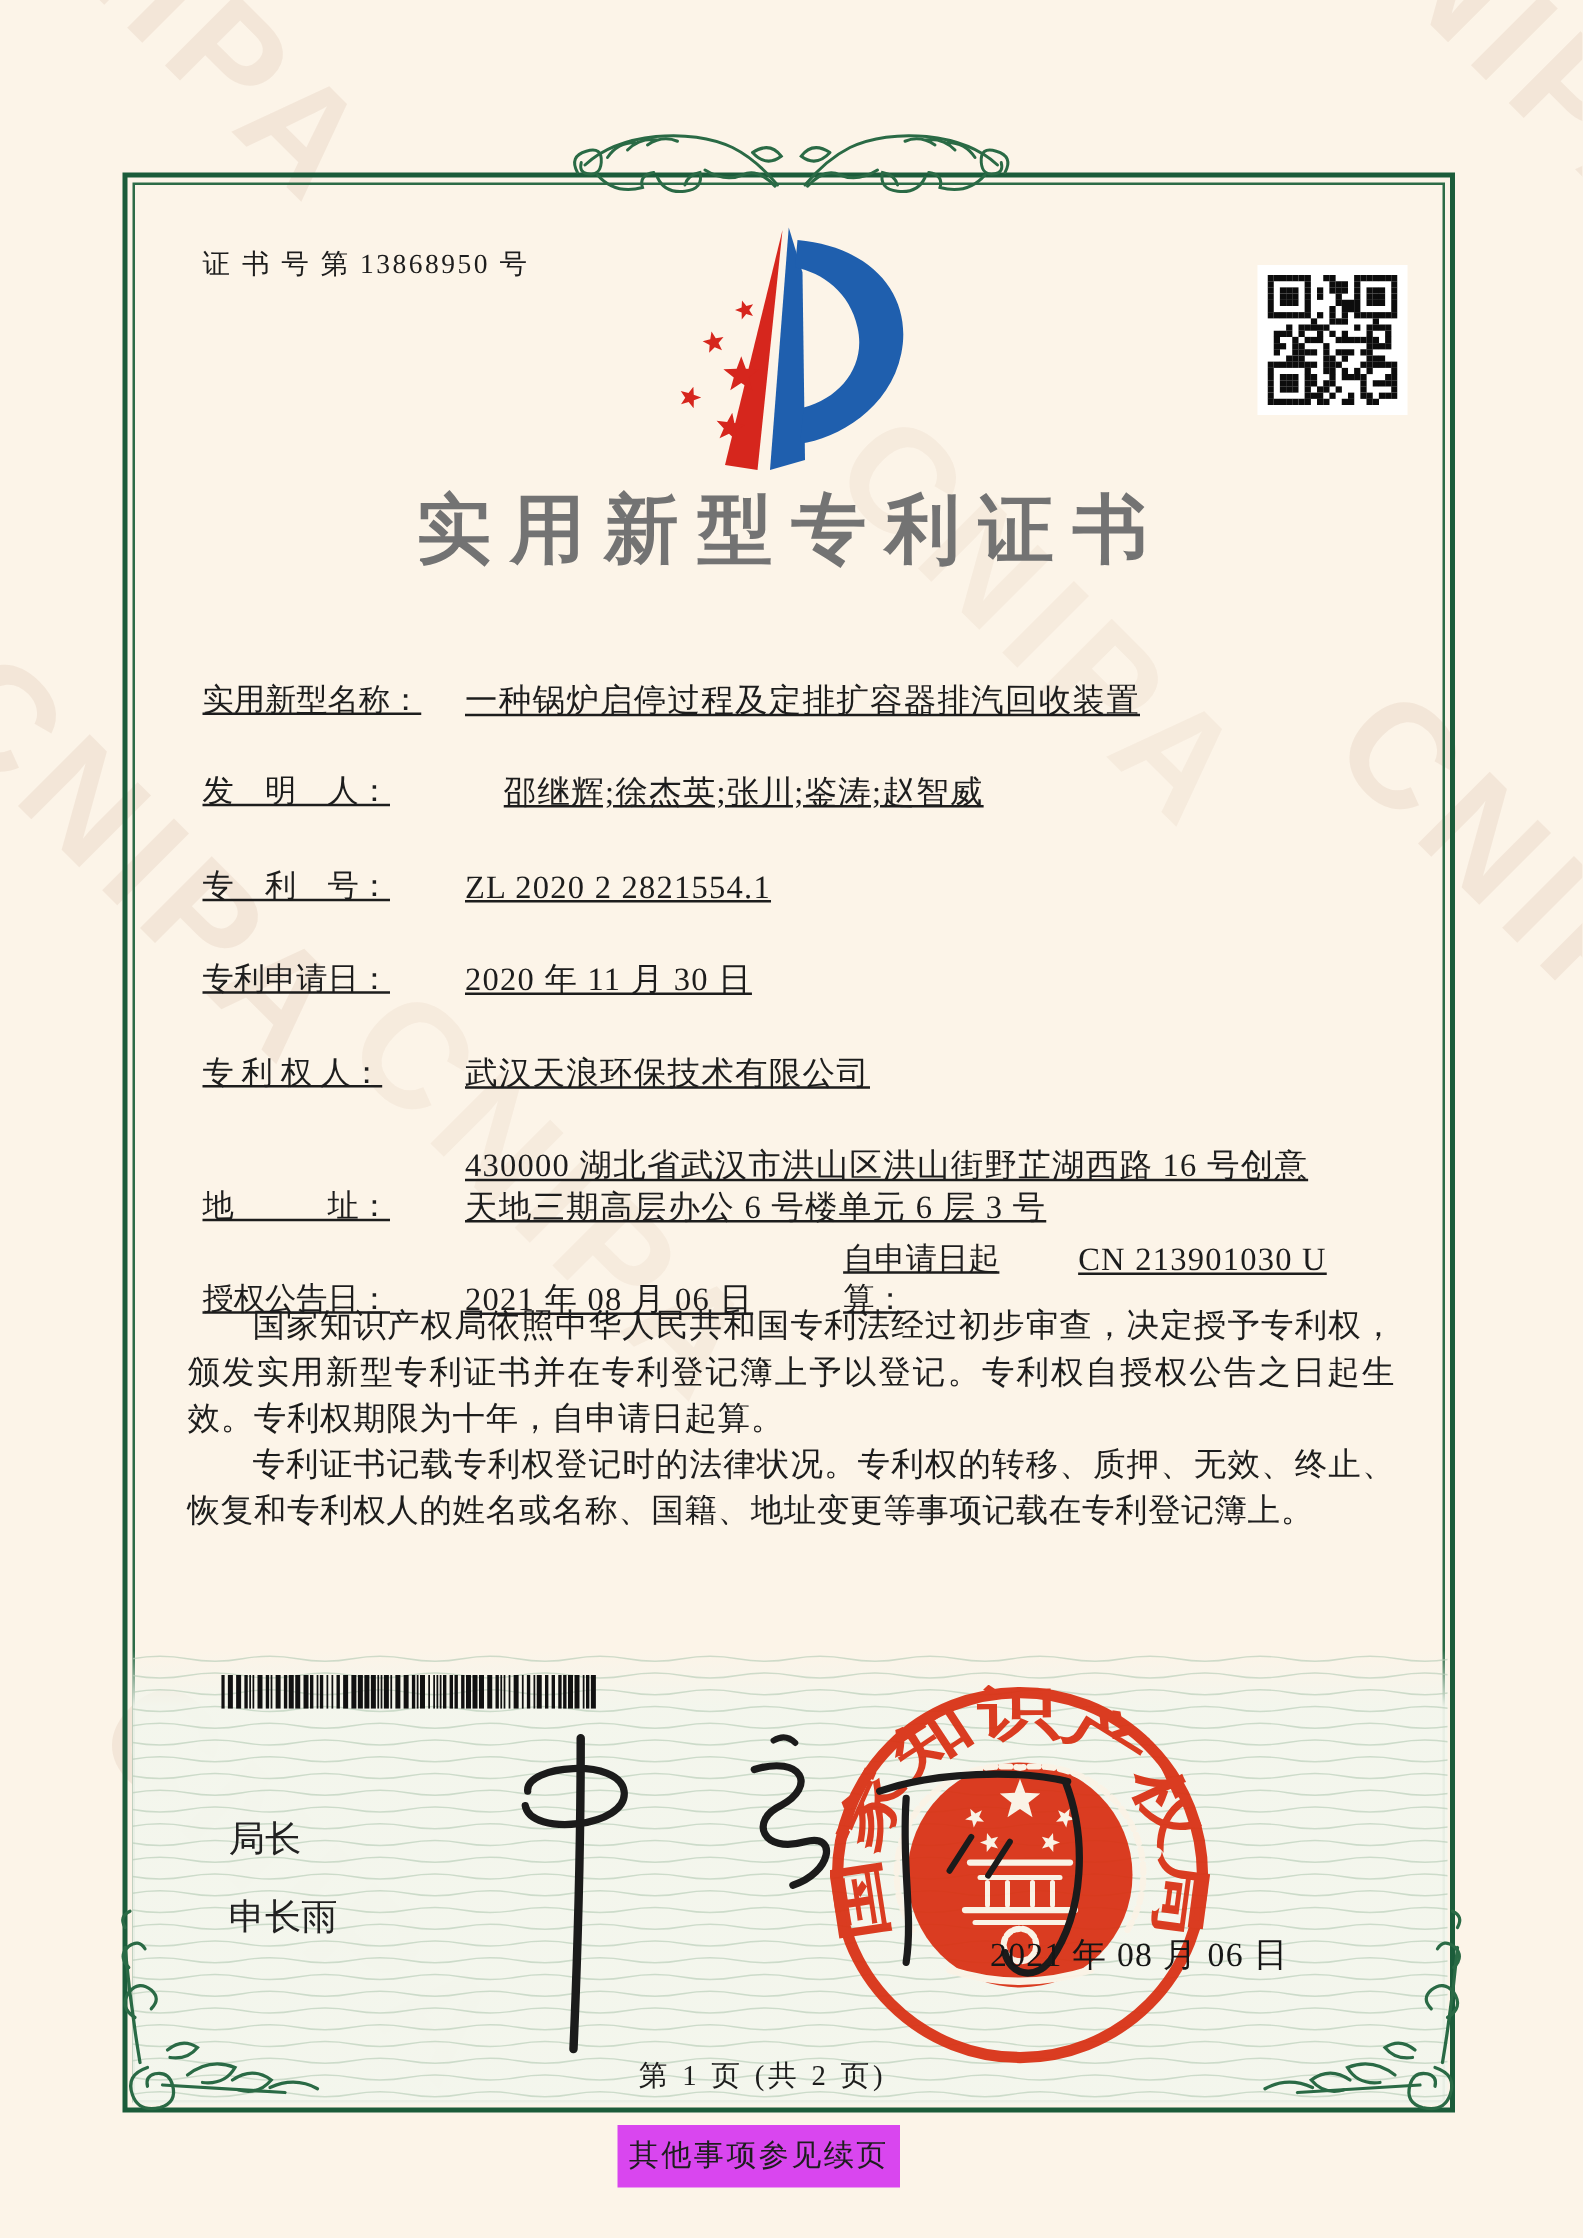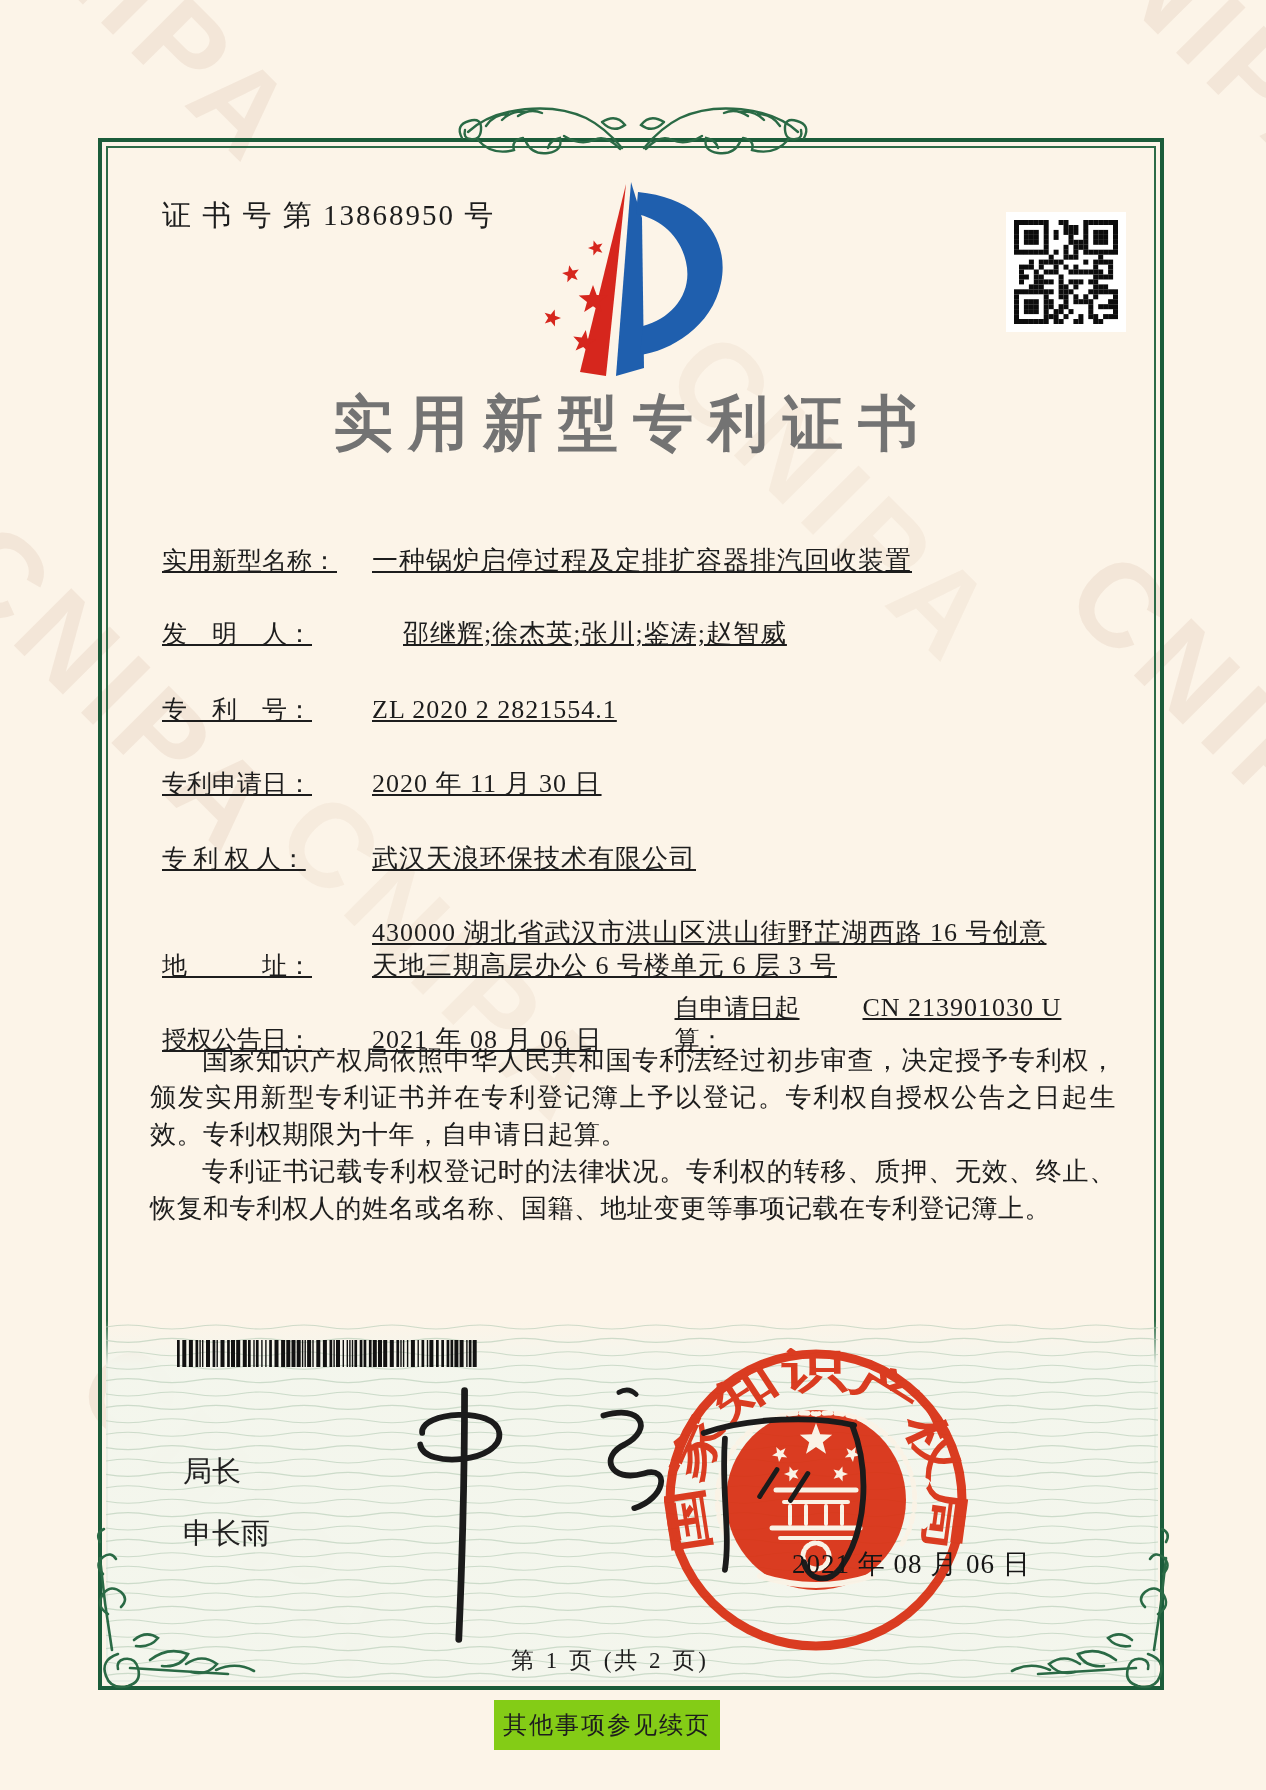--- a/index.html
+++ b/index.html
@@ -12,21 +12,21 @@
       font-weight:bold;font-size:118px;letter-spacing:10px;color:rgba(199,160,136,0.16);
       transform:rotate(45deg);white-space:nowrap;z-index:1;pointer-events:none;}
   .wm.light{color:rgba(199,160,136,0.11);}
 
   
   .frame{position:absolute;left:98px;top:138px;width:1058px;height:1544px;
          border:4px solid #1b5c3a;z-index:2;}
   .frame-inner{position:absolute;left:4px;top:4px;right:4px;bottom:4px;
          border:2px solid #2d6b47;}
 
-  .certno{position:absolute;left:162px;top:196px;font-size:29px;letter-spacing:2px;z-index:3;}
+  .certno{position:absolute;left:162px;top:196px;font-size:22px;letter-spacing:2px;z-index:3;}
 
   .logo{position:absolute;left:520px;top:178px;z-index:3;}
   .qr-wrap{position:absolute;left:1006px;top:212px;width:120px;height:120px;background:#ffffff;z-index:3;}
   .qr-wrap svg{position:absolute;left:8px;top:8px;}
 
   .title{position:absolute;left:0;right:0;top:384px;text-align:center;
          font-size:60px;font-weight:bold;letter-spacing:15px;color:#737373;z-index:3;}
 
   .row{position:absolute;left:162px;display:flex;align-items:flex-end;
        font-size:26px;line-height:32px;z-index:3;text-decoration:underline;}
@@ -48,21 +48,21 @@
   .director{position:absolute;left:183px;z-index:4;
      font-family:"Liberation Sans","DejaVu Sans",sans-serif;font-size:29px;color:#222;}
   .sig{position:absolute;left:372px;top:1372px;z-index:4;}
 
   .seal{position:absolute;left:664px;top:1348px;z-index:3;opacity:0.93;}
   .seal-date{position:absolute;left:792px;top:1546px;z-index:5;font-size:27px;
      letter-spacing:1px;color:#161616;white-space:nowrap;}
 
   .pagefooter{position:absolute;left:420px;top:1645px;width:380px;text-align:center;
      font-size:23px;letter-spacing:3px;z-index:4;}
-  .note-strip{position:absolute;left:494px;top:1700px;width:226px;height:50px;background:#84cc16;
+  .note-strip{position:absolute;left:494px;top:1700px;width:226px;height:50px;background:#d946ef;
      z-index:3;text-align:center;line-height:50px;font-size:24px;letter-spacing:2px;}
 
   .ornament{position:absolute;z-index:4;pointer-events:none;}
   svg{display:block;}
 </style>
 </head>
 <body>
 
 <div class="page">
 

